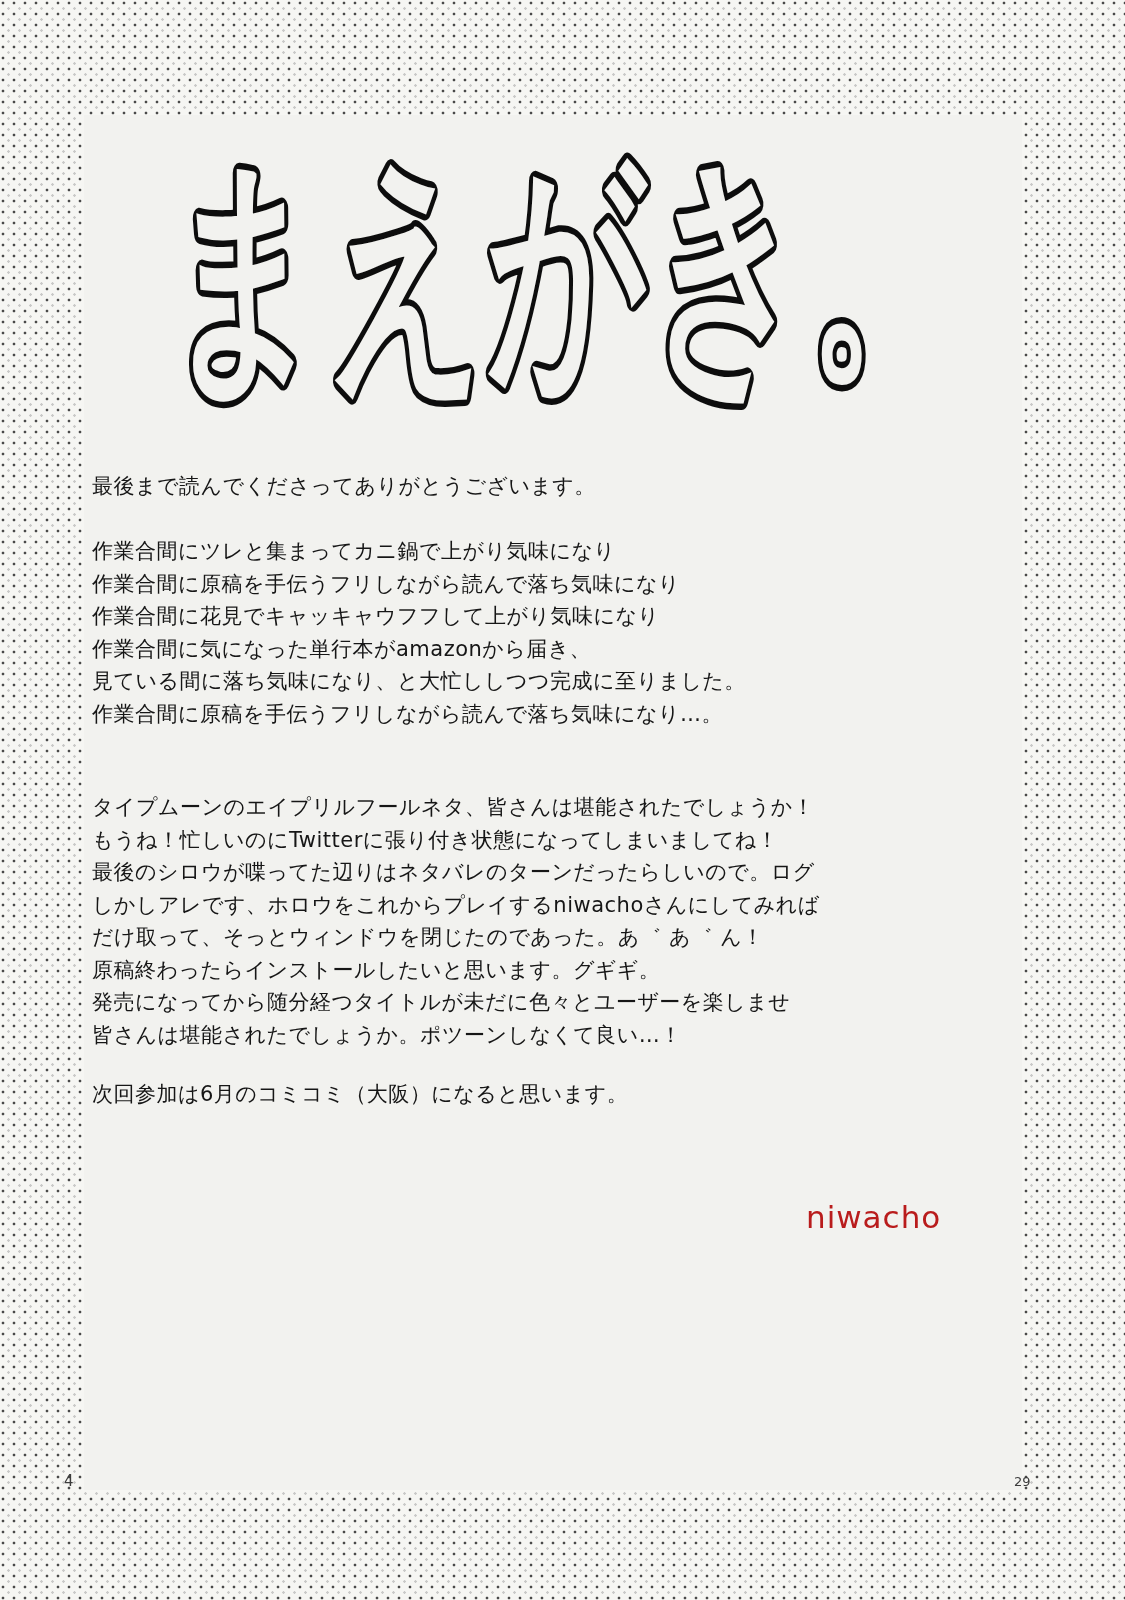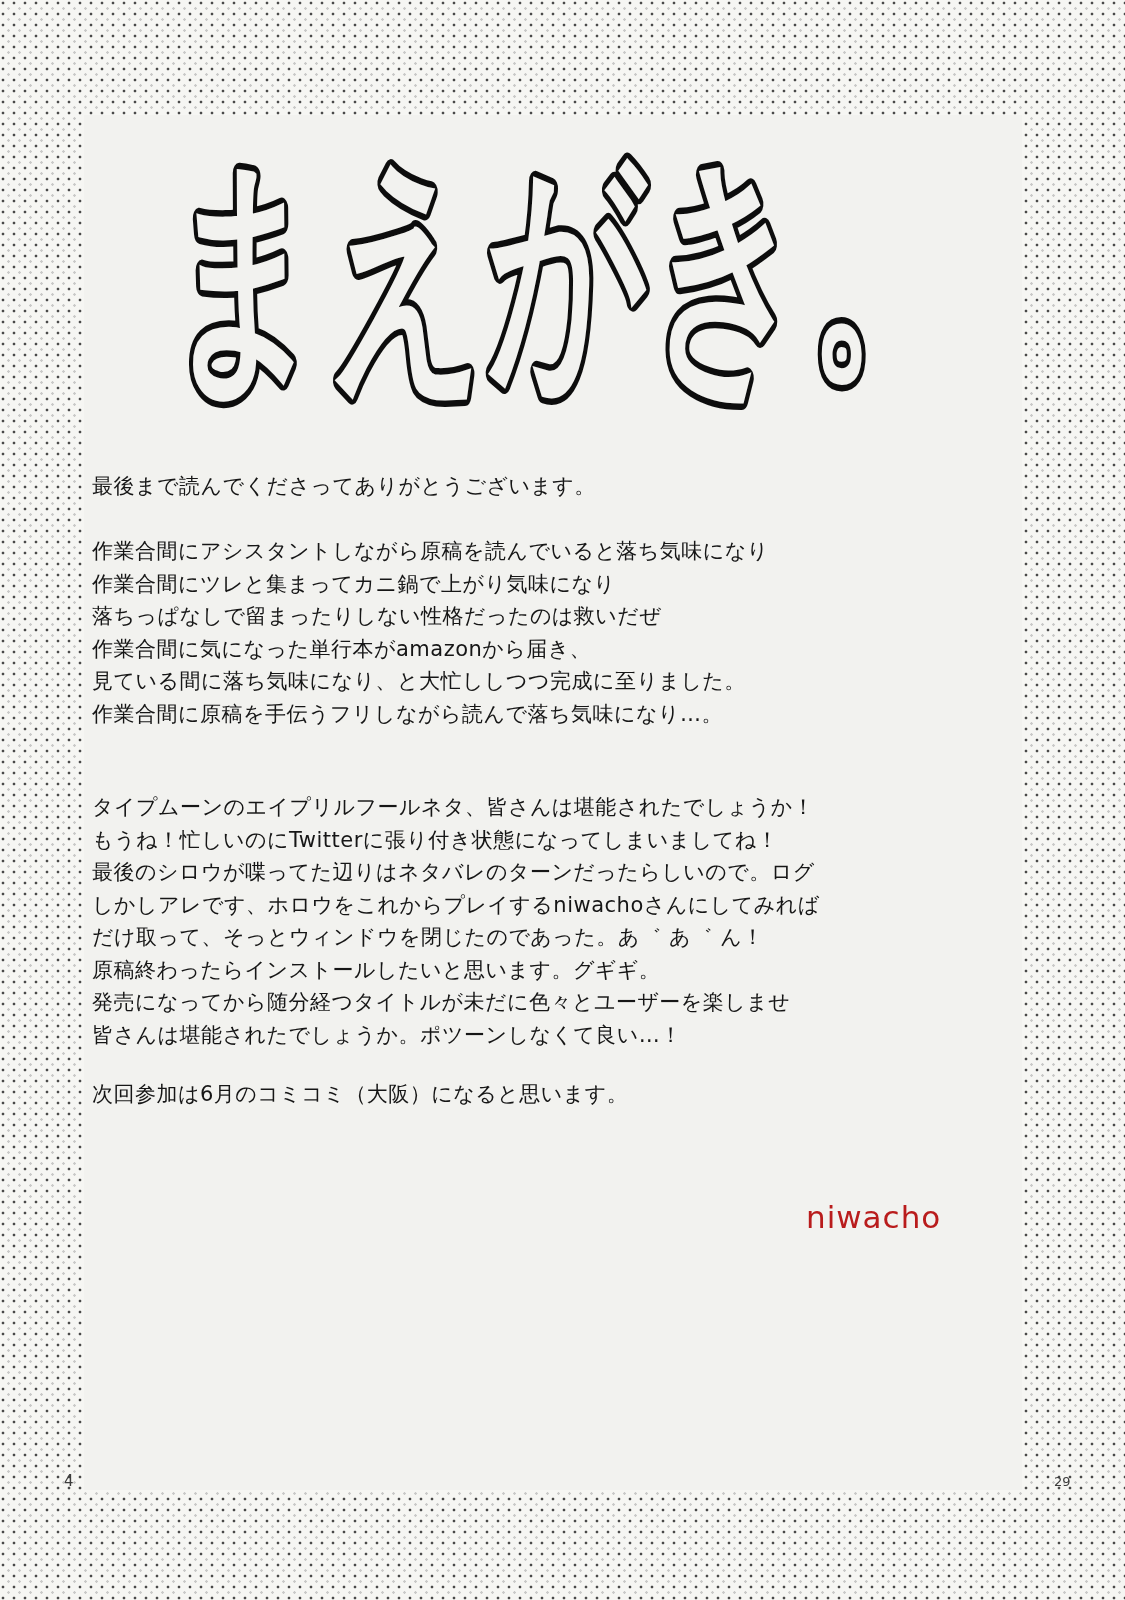--- a/index.html
+++ b/index.html
@@ -35,40 +35,40 @@
   #para2{top:676px}
   #para3{top:963px}
   .signature{
     position:absolute;left:722px;top:1084px;
     font-size:31px;color:#b91c1c;letter-spacing:1px;
   }
   .pagenum{
     position:absolute;color:#3c3c3c;
   }
   .pn-left{left:64px;top:1472px;font-size:15px;}
-  .pn-right{left:1014px;top:1474px;font-size:13px;margin-left:40px;}
+  .pn-right{left:1014px;top:1474px;font-size:13px;}
 </style>
 </head>
 <body>
 
 <div class="page">
 
   <div class="title-wrap">
     <svg viewBox="0 0 834 300" xmlns="http://www.w3.org/2000/svg">
       <text x="417" y="234" text-anchor="middle" font-size="252" fill="#f2f2ef" stroke="#0d0d0d" stroke-width="13" stroke-linejoin="round" paint-order="stroke fill" textLength="800" lengthAdjust="spacingAndGlyphs">まえがき。</text>
     </svg>
   </div>
 
   <div class="para" id="para0">
       <div>最後まで読んでくださってありがとうございます。</div>
     </div>
   <div class="para" id="para1">
-      <div>作業合間にアシスタントしながら原稿を読んでいると落ち気味になり</div>
       <div>作業合間にツレと集まってカニ鍋で上がり気味になり</div>
-      <div>落ちっぱなしで留まったりしない性格だったのは救いだぜ</div>
+      <div>作業合間に原稿を手伝うフリしながら読んで落ち気味になり</div>
+      <div>作業合間に花見でキャッキャウフフして上がり気味になり</div>
       <div>作業合間に気になった単行本がamazonから届き、</div>
       <div>見ている間に落ち気味になり、と大忙ししつつ完成に至りました。</div>
       <div>作業合間に原稿を手伝うフリしながら読んで落ち気味になり…。</div>
     </div>
   <div class="para" id="para2">
       <div>タイプムーンのエイプリルフールネタ、皆さんは堪能されたでしょうか！</div>
       <div>もうね！忙しいのにTwitterに張り付き状態になってしまいましてね！</div>
       <div>最後のシロウが喋ってた辺りはネタバレのターンだったらしいので。ログ</div>
       <div>しかしアレです、ホロウをこれからプレイするniwachoさんにしてみれば</div>
       <div>だけ取って、そっとウィンドウを閉じたのであった。あ゛ あ゛ ん！</div>

